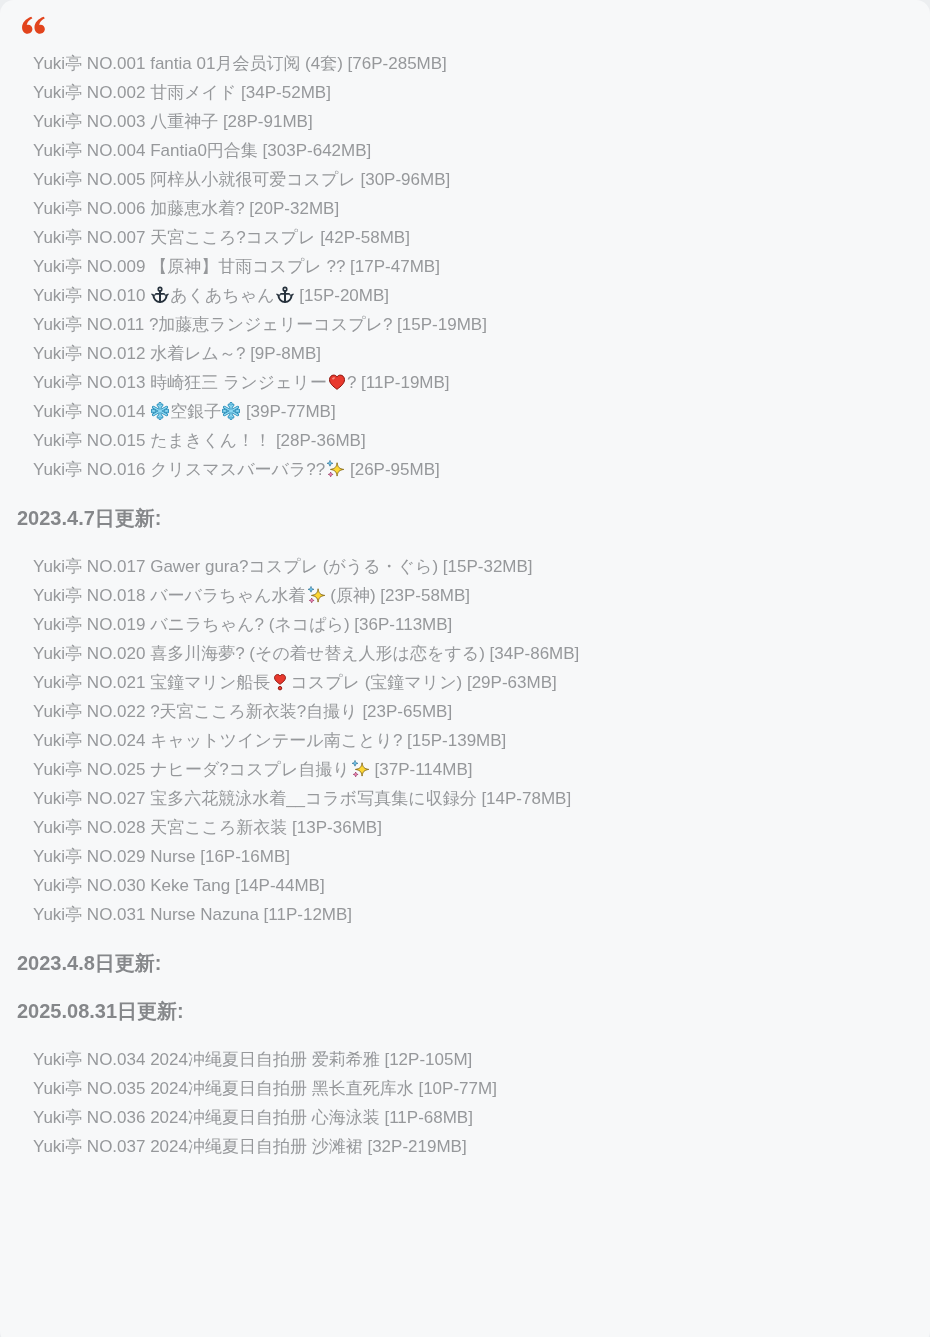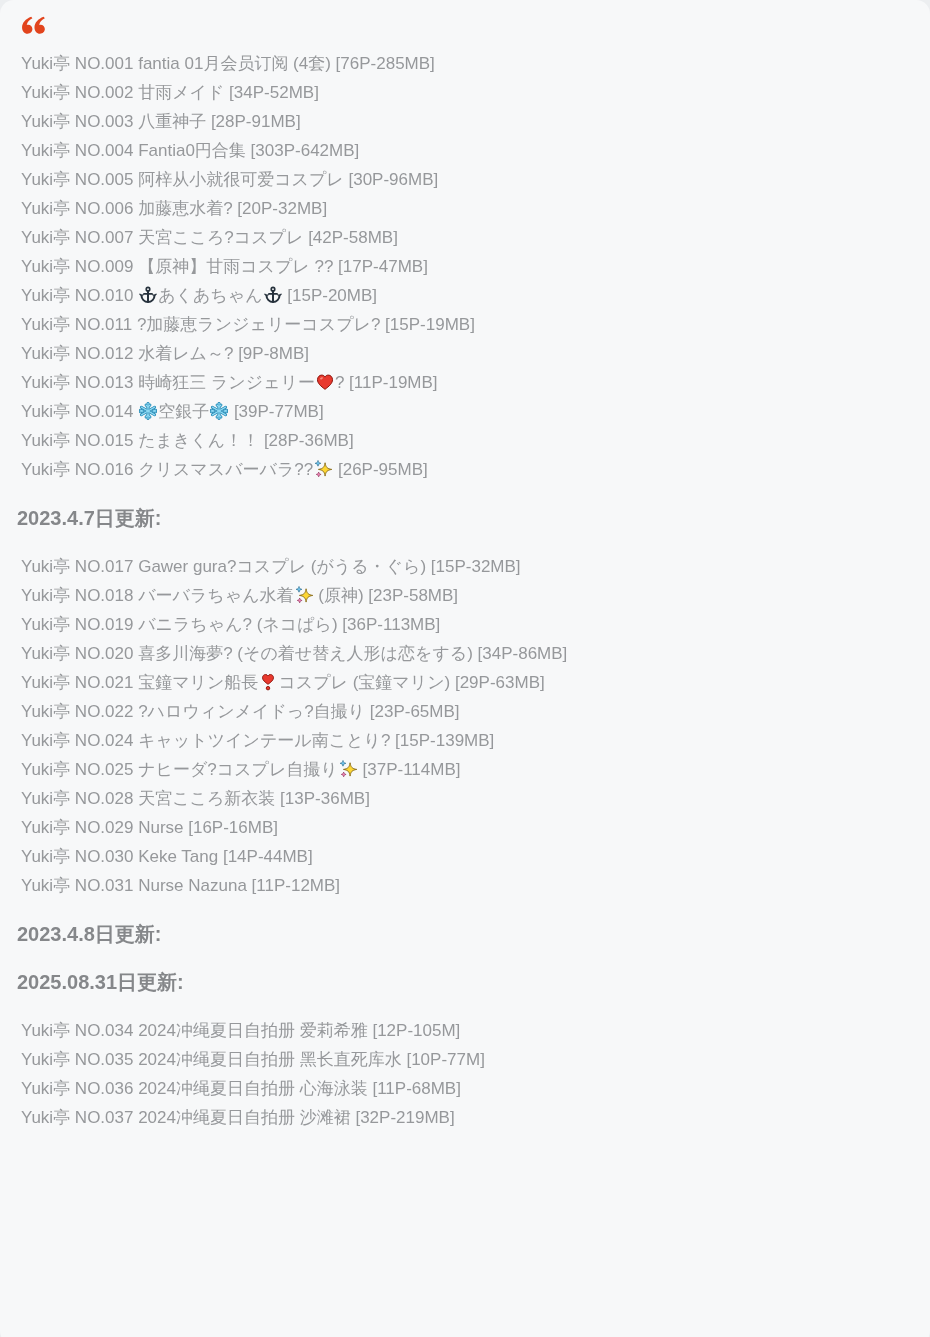--- a/index.html
+++ b/index.html
@@ -12,21 +12,21 @@
   .card{
     position:absolute;left:0;top:0;
     width:930px;height:1345px;
     background:var(--card-bg,#f7f8f9);
     border-radius:14px;
     box-sizing:border-box;
     padding:14px 18px 20px 17px;
   }
   .quote-svg{display:block;width:27px;height:21px;margin:1px 0 13px 2px;}
   .quote-svg path{fill:var(--quote,#e2441d);}
-  .para{margin:0 4px 20px;}
+  .para{margin:0 16px 20px;}
   .heading{
     margin:0 0 19px;
     font-size:20px;line-height:29px;font-weight:700;
     color:var(--heading,#85878a);
   }
   .line{
     font-size:17px;line-height:29px;
     color:var(--body,#96989b);
     white-space:nowrap;
   }
@@ -126,25 +126,26 @@
     <div class="para">
         <div class="line">Yuki亭 NO.017 Gawer gura?コスプレ (がうる・ぐら) [15P-32MB]</div>
         <div class="line">Yuki亭 NO.018 バーバラちゃん水着<svg class="em" viewBox="0 0 24 24">
             <use href="#em-sparkles" xlink:href="#em-sparkles"></use>
           </svg> (原神) [23P-58MB]</div>
         <div class="line">Yuki亭 NO.019 バニラちゃん? (ネコぱら) [36P-113MB]</div>
         <div class="line">Yuki亭 NO.020 喜多川海夢? (その着せ替え人形は恋をする) [34P-86MB]</div>
         <div class="line">Yuki亭 NO.021 宝鐘マリン船長<svg class="em" viewBox="0 0 24 24">
             <use href="#em-heartexcl" xlink:href="#em-heartexcl"></use>
           </svg>コスプレ (宝鐘マリン) [29P-63MB]</div>
-        <div class="line">Yuki亭 NO.022 ?ハロウィンメイドっ?自撮り [23P-65MB]</div>
+        <div class="line">Yuki亭 NO.022 ?天宮こころ新衣装?自撮り [23P-65MB]</div>
         <div class="line">Yuki亭 NO.024 キャットツインテール南ことり? [15P-139MB]</div>
         <div class="line">Yuki亭 NO.025 ナヒーダ?コスプレ自撮り<svg class="em" viewBox="0 0 24 24">
             <use href="#em-sparkles" xlink:href="#em-sparkles"></use>
           </svg> [37P-114MB]</div>
+        <div class="line">Yuki亭 NO.027 宝多六花競泳水着__コラボ写真集に収録分 [14P-78MB]</div>
         <div class="line">Yuki亭 NO.028 天宮こころ新衣装 [13P-36MB]</div>
         <div class="line">Yuki亭 NO.029 Nurse [16P-16MB]</div>
         <div class="line">Yuki亭 NO.030 Keke Tang [14P-44MB]</div>
         <div class="line">Yuki亭 NO.031 Nurse Nazuna [11P-12MB]</div>
       </div>
 
     <h3 class="heading">2023.4.8日更新:</h3>
 
 
     <h3 class="heading">2025.08.31日更新:</h3>

